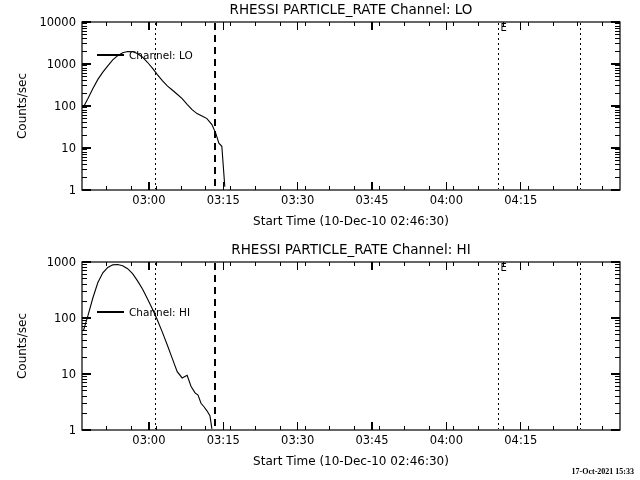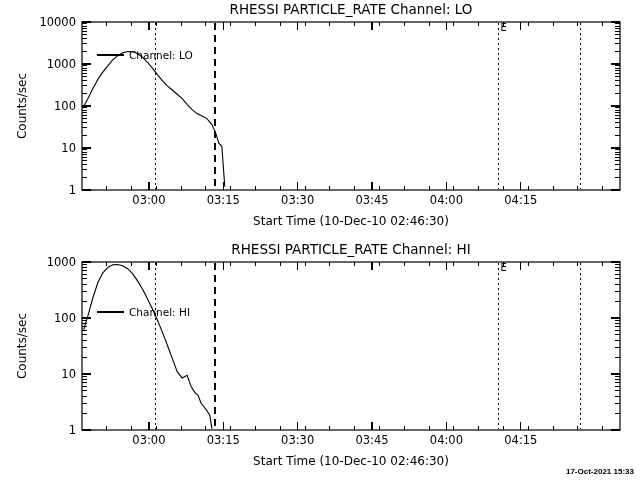--- a/index.html
+++ b/index.html
@@ -22,21 +22,21 @@
     width: 640px;
     height: 240px;
   }
   .panel-svg {
     display: block;
   }
   .stamp {
     position: absolute;
     right: 6px;
     bottom: 4px;
-    font-family: Liberation Sans, sans-serif;
+    font-family: Liberation Serif, serif;
     font-size: 8px;
     font-weight: bold;
     color: #000000;
     letter-spacing: 0px;
     white-space: nowrap;
   }
   text {
     fill: #000000;
     font-family: "DejaVu Sans", sans-serif;
   }

